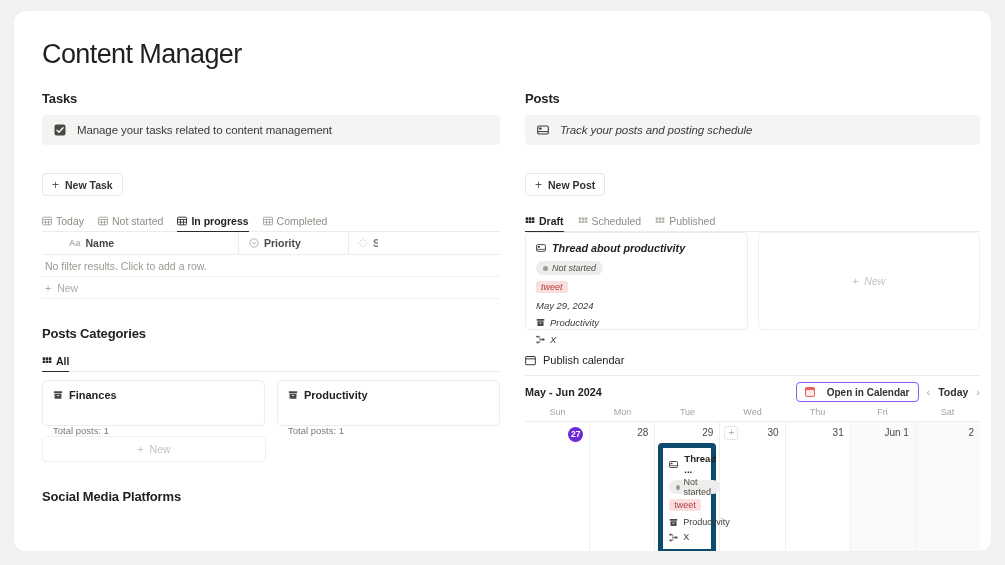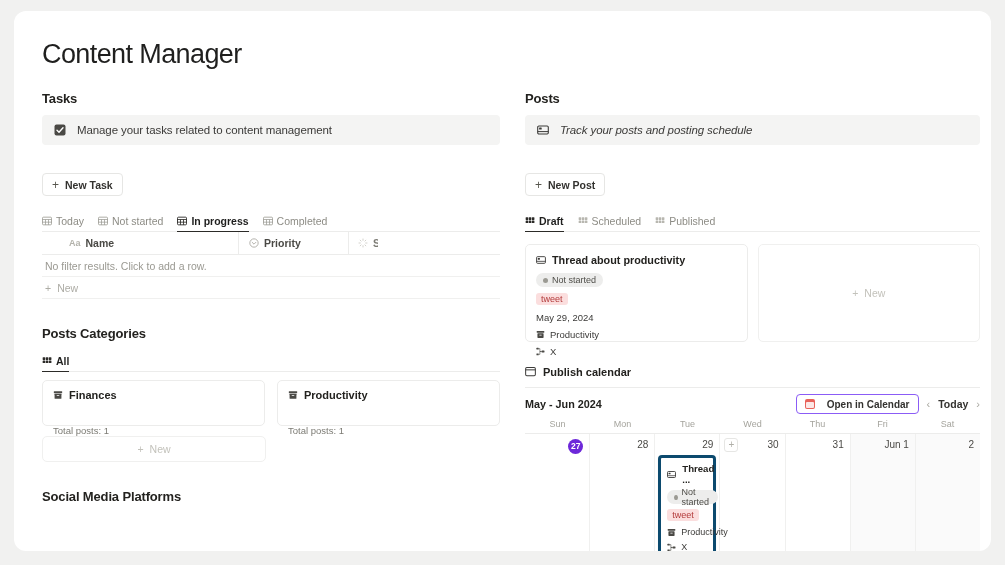--- a/index.html
+++ b/index.html
@@ -148,21 +148,21 @@
     border-radius: 5px;
     display: flex; align-items: center; justify-content: center;
     gap: 6px;
     font-size: 10.5px; color: #c3c2bb;
     cursor: pointer;
   }
 
   .sect-gap { margin-top: 27px; }
 
   
-  .post-grid { display: flex; gap: 10px; margin-top: 12px; }
+  .post-grid { display: flex; gap: 10px; margin-top: 0; font-style: italic; }
   .post-card {
     width: 224px; height: 98px;
     border: 1px solid #ececeb;
     border-radius: 5px;
     padding: 9px 10px;
     background: #fff;
     cursor: pointer;
   }
   .post-title { display: flex; align-items: center; gap: 6px; font-size: 10.8px; font-weight: 600; color: #23221f; }
   .pill {
@@ -183,21 +183,21 @@
     width: 224px; height: 98px;
     border: 1px solid #f0f0ef;
     border-radius: 5px;
     display: flex; align-items: center; justify-content: center; gap: 6px;
     font-size: 10.5px; color: #c3c2bb;
     cursor: pointer;
   }
 
   
   .cal-wrap { margin-top: 24px; }
-  .cal-label { display: flex; align-items: flex-start; gap: 7px; font-size: 11px; font-weight: 700; color: #23221f; }
+  .cal-label { display: flex; align-items: flex-end; gap: 7px; font-size: 11px; font-weight: 400; color: #23221f; }
   .cal-bar {
     display: flex; align-items: center;
     height: 27px; margin-top: 9px;
     border-top: 1px solid #ececeb;
     padding-top: 6px;
   }
   .cal-month { font-size: 10.8px; font-weight: 700; color: #23221f; }
   .cal-ctrls { margin-left: auto; display: flex; align-items: center; gap: 8px; }
   .cal-open {
     display: flex; align-items: center; gap: 12px;
@@ -245,21 +245,21 @@
   .cal-plus {
     position: absolute; left: 4px; top: 4px;
     width: 14px; height: 14px;
     border: 1px solid #e6e6e4; border-radius: 3px;
     color: #b0afa8; font-size: 10px; line-height: 12px; text-align: center;
     background: #fff; cursor: pointer;
   }
   .cal-event {
     position: absolute; left: 3px; right: 3px; top: 21px;
     background: #fff;
-    border: 3px solid #0c4a6e;
+    border: 5px solid #0c4a6e;
     border-radius: 4px;
     box-shadow: 0 1px 2px rgba(0,0,0,.05);
     padding: 5px 6px 7px 6px;
     cursor: pointer;
   }
   .cal-event .post-title { font-size: 9.6px; }
   .cal-event .pill { margin-top: 5px; }
   .cal-event .tag { margin-top: 5px; }
   .cal-event .post-line { font-size: 9px; margin-top: 5px; }
 

